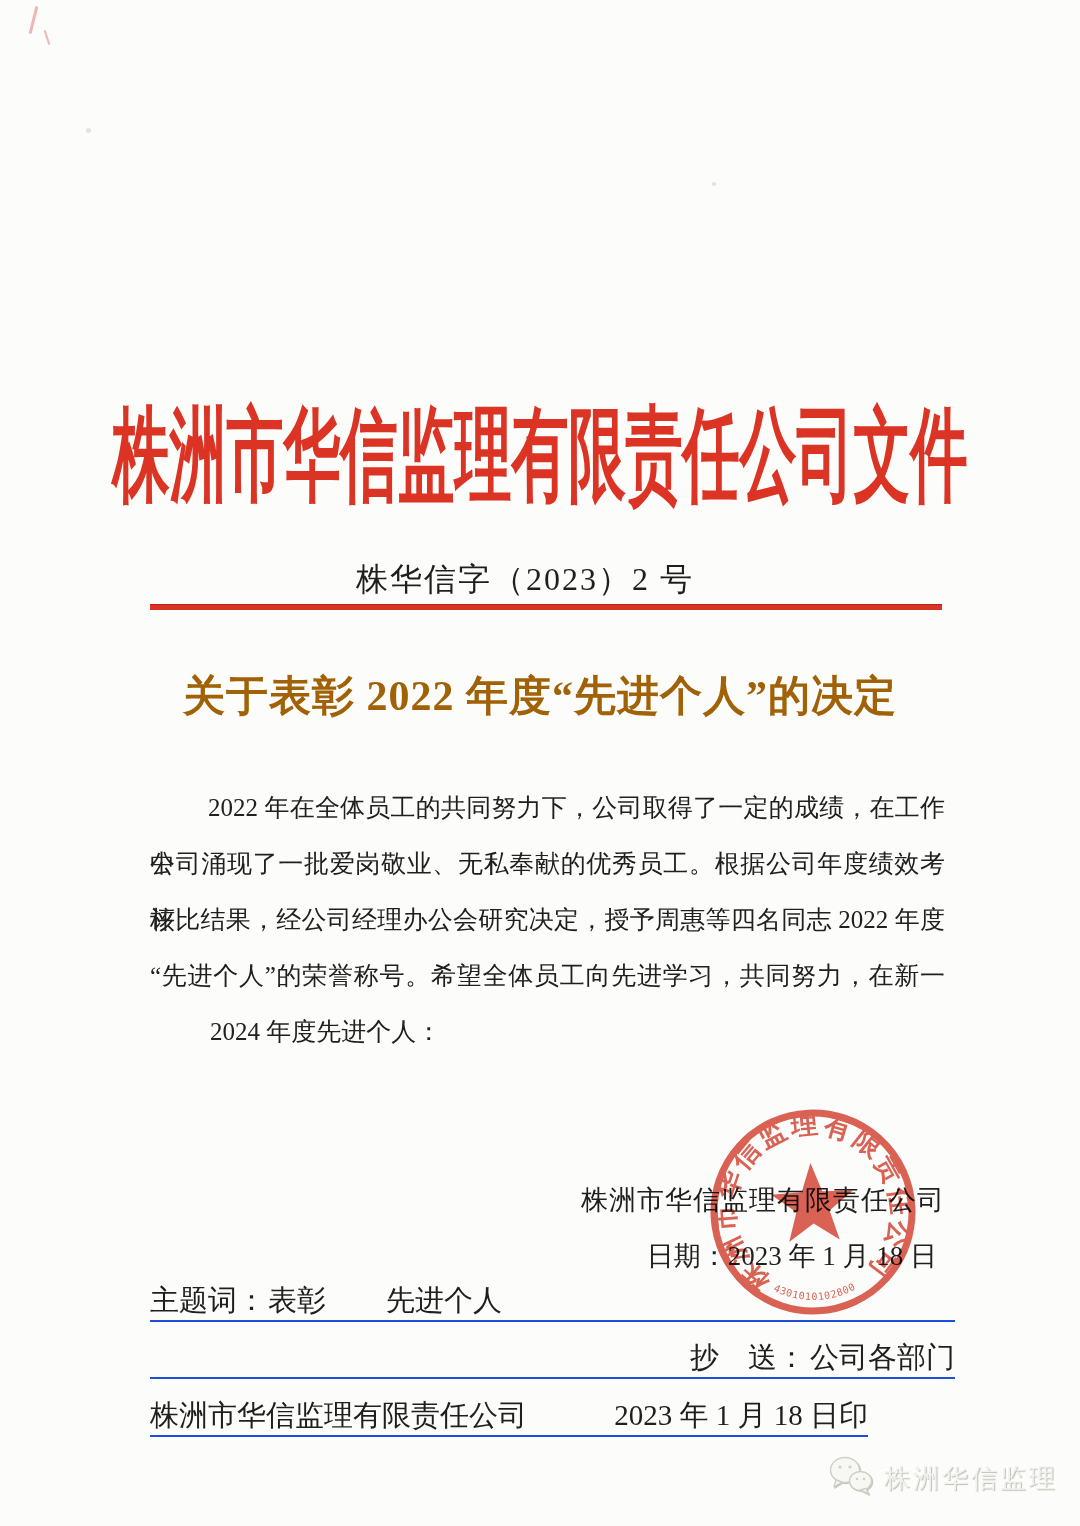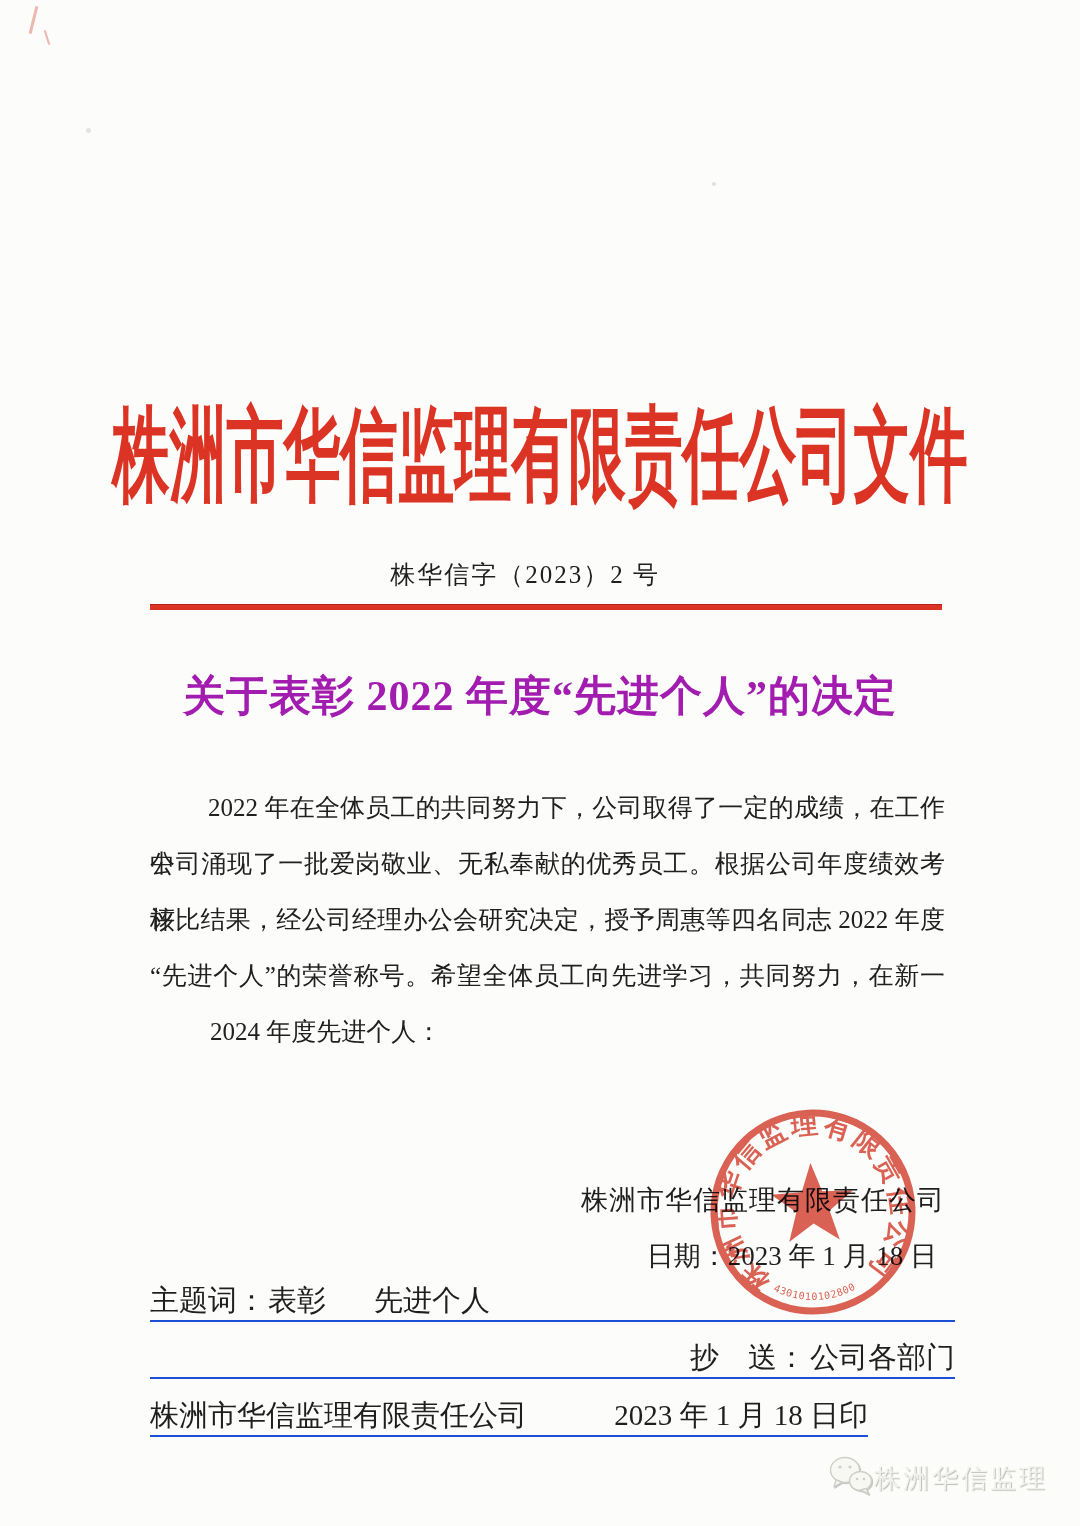--- a/index.html
+++ b/index.html
@@ -20,33 +20,33 @@
     color:#dc3424;
     font-size:57px; font-weight:bold;
     letter-spacing:0px;
     transform:scaleY(1.8);
     transform-origin:top center;
     white-space:nowrap;
   }
   .doc-number {
     top:558px; left:0; width:1050px;
     text-align:center;
-    font-size:25px;
+    font-size:32px;
     letter-spacing:2px;
   }
   .red-rule {
     top:605px; left:150px; width:792px; height:5px;
     background:#dc3424;
     box-shadow:0 -1px 0 #b8221a;
   }
   .doc-title {
     top:668px; left:0; width:1080px;
     text-align:center;
     font-size:42px; font-weight:bold;
-    color:#a21caf;
+    color:#a16207;
     letter-spacing:1px;
     white-space:nowrap;
   }
 
   .doc-body { top:780px; left:150px; width:795px; font-size:25px; color:#202020; }
   .body-line {
     height:56px; line-height:56px;
     white-space:nowrap;
   }
   .body-line.just {
@@ -67,35 +67,35 @@
     left:150px; height:42px;
     border-bottom:2px solid #1d4ed8;
     font-size:29px; line-height:40px;
     display:flex; align-items:flex-end;
     white-space:nowrap;
   }
   .row-subject { top:1280px; width:805px; }
   .row-cc      { top:1337px; width:805px;justify-content:flex-end; }
   .row-footer  { top:1395px; width:718px; justify-content:space-between; }
   .subject-v1 { margin-left:2px; }
-  .subject-v2 { margin-left:48px; }
+  .subject-v2 { margin-left:60px; }
   .cc-v { margin-left:4px; }
 
   
   .seal {
     top:1092px; left:693px; width:240px; height:240px;
     opacity:.82;
     mix-blend-mode:multiply;
     transform:rotate(-3deg);
   }
 
   
   .watermark {
     top:1455px; left:828px;
-    display:flex; align-items:center; 
+    display:flex; align-items:center; gap:10px;
   }
   .wm-text {
     font-size:26px; letter-spacing:3px;
     color:#f2f2ee;
     text-shadow:1px 1px 1px #bcbcb6, -1px -1px 0 #ffffff;
     white-space:nowrap;
   }
   .wm-icon svg { filter:drop-shadow(1px 1px 0 #c6c6c0); }
 
   

